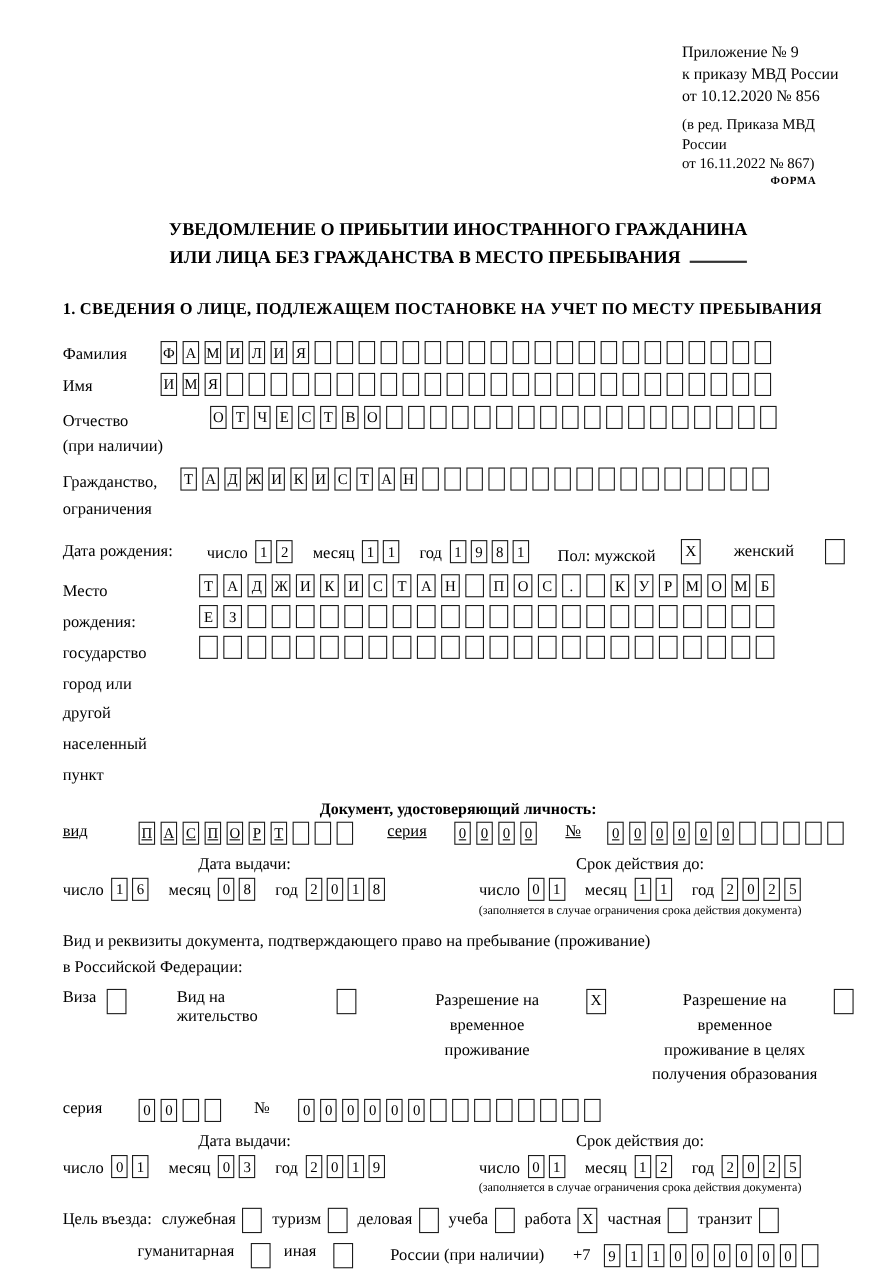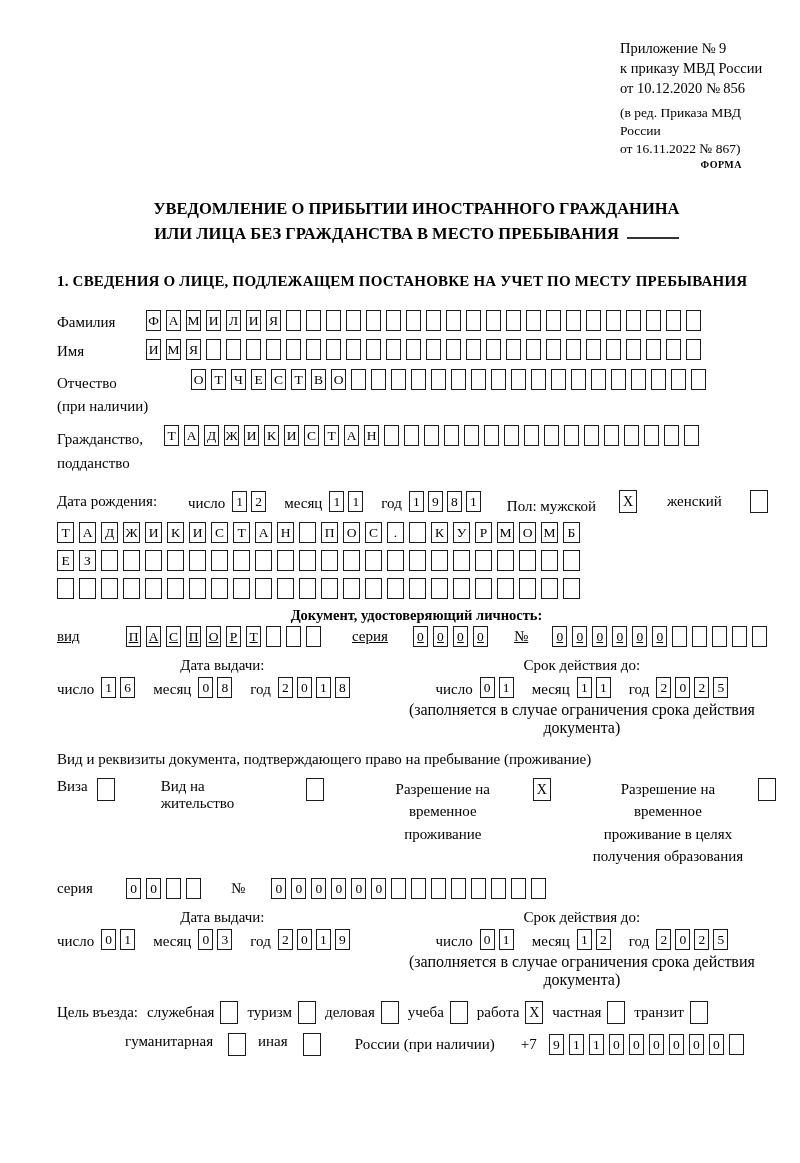--- a/index.html
+++ b/index.html
@@ -45,21 +45,21 @@
 
   
   .dgroup { display:flex; align-items:flex-end; gap:4px; font-size:15px; }
   .dgroup .cells { gap:4px; }
   .dgroup .glbl { margin-right:3px; }
   .dgroup .gap { width:10px; }
   .daterow { display:flex; margin-top:10px; }
   .dcol-l { width:46%; }
   .dcol-r { width:54%; }
   .dhead { text-align:center; font-size:15px; margin-bottom:3px; }
-  .dnote { font-size:16px; text-align:center; margin-top:3px; }
+  .dnote { font-size:11px; text-align:center; margin-top:3px; }
 
   .center-bold { text-align:center; font-weight:bold; font-size:14.5px; margin-top:8px; }
 
   
   .res-opts { display:flex; align-items:flex-start; margin-top:8px; gap:28px; }
   .opt { display:flex; align-items:flex-start; gap:9px; font-size:15px; }
   .optlines { display:flex; flex-direction:column; text-align:center; line-height:1.5; }
 
   
   .purpose { display:flex; align-items:center; gap:9px; font-size:15px; margin-top:12px; flex-wrap:nowrap; }
@@ -192,21 +192,21 @@
         <span class="cell"></span>
         <span class="cell"></span>
         <span class="cell"></span>
         <span class="cell"></span>
       </span>
   </div>
 
   <div class="row">
     <span class="lbl2 w91">
       <span>Гражданство,</span><br>
-      <span>подданство</span>
+      <span>ограничения</span>
     </span>
     <span class="cells">
         <span class="cell">Т</span>
         <span class="cell">А</span>
         <span class="cell">Д</span>
         <span class="cell">Ж</span>
         <span class="cell">И</span>
         <span class="cell">К</span>
         <span class="cell">И</span>
         <span class="cell">С</span>
@@ -259,20 +259,26 @@
     <span class="cells cbx" style="margin-left:7px;">
         <span class="cell">X</span>
       </span>
     <span class="lbl" style="padding-top:0;margin-left:14px;">женский</span>
     <span class="cells cbx" style="margin-left:12px;">
         <span class="cell"></span>
       </span>
   </div>
 
   <div class="row mt6">
+    <span class="lbl2 w108" style="line-height:1.85;">
+      <span>Место рождения:</span><br>
+      <span>государство</span><br>
+      <span>город или другой</span><br>
+      <span>населенный пункт</span>
+    </span>
     <span class="stack">
       <span class="cells wide">
           <span class="cell">Т</span>
           <span class="cell">А</span>
           <span class="cell">Д</span>
           <span class="cell">Ж</span>
           <span class="cell">И</span>
           <span class="cell">К</span>
           <span class="cell">И</span>
           <span class="cell">С</span>
@@ -433,20 +439,21 @@
             <span class="cell">0</span>
             <span class="cell">2</span>
             <span class="cell">5</span>
           </span>
       </div>
       <div class="dnote">(заполняется в случае ограничения срока действия документа)</div>
     </div>
   </div>
 
   <div class="lbl mt10">Вид и реквизиты документа, подтверждающего право на пребывание (проживание)</div>
+  <div class="lbl mt2">в Российской Федерации:</div>
 
   <div class="res-opts">
     <span class="opt">
       <span>Виза</span>
       <span class="cells cbx">
           <span class="cell"></span>
         </span>
     </span>
     <span class="opt" style="margin-left:18px;">
       <span>Вид на жительство</span>

